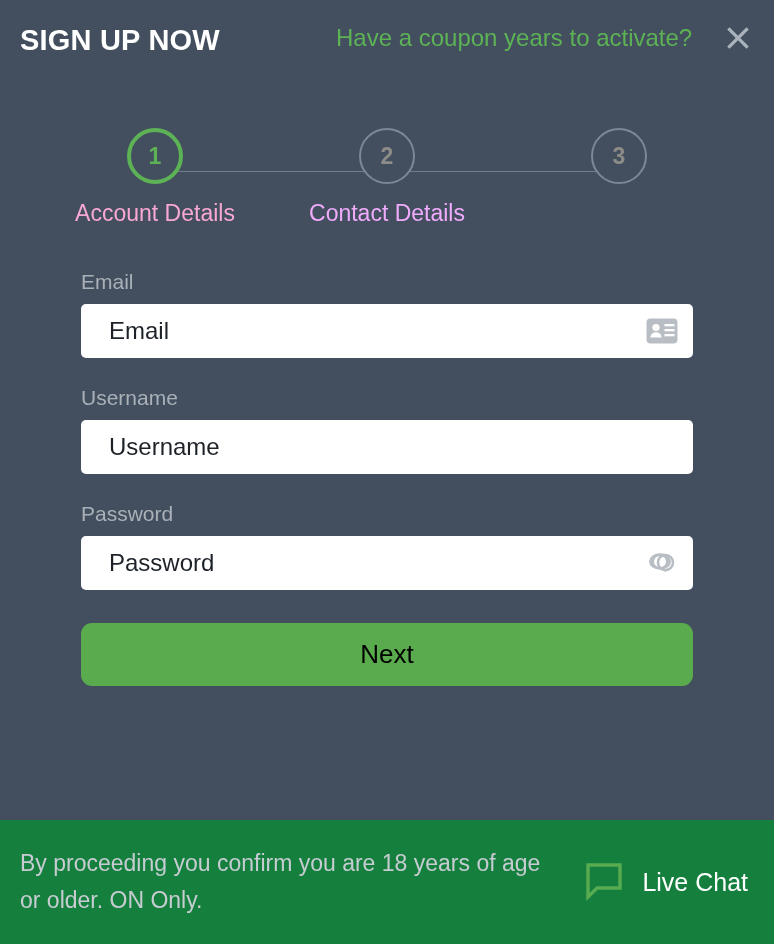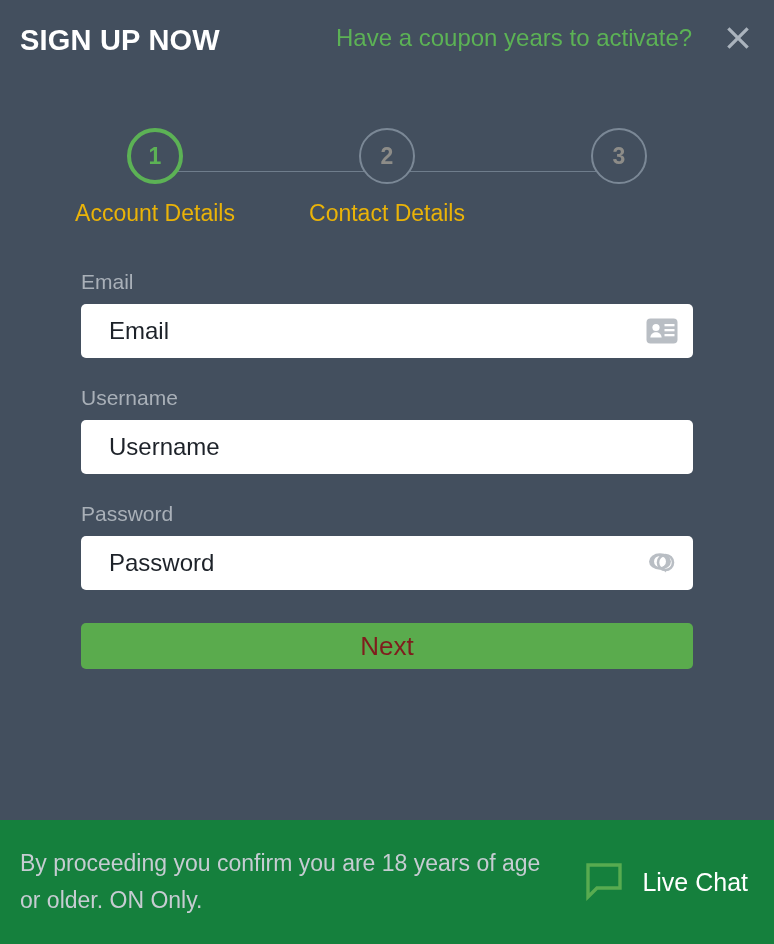--- a/index.html
+++ b/index.html
@@ -118,22 +118,22 @@
   .step.inactive .step-circle {
     border: 2px solid #7b8896;
     color: #8d8c88;
     font-weight: bold;
   }
   .step-label {
     margin-top: 16px;
     font-size: 23px;
     white-space: nowrap;
   }
-  .step.active .step-label { color: #eab308; }
-  .step.inactive .step-label { color: #eab308; }
+  .step.active .step-label { color: #f9a8d4; }
+  .step.inactive .step-label { color: #f0abfc; }
 
   
   .form {
     padding: 22px 81px 0 81px;
     flex: 1 1 auto;
     box-sizing: border-box;
   }
   .field { margin-bottom: 28px; }
   .field-label {
     display: block;
@@ -172,26 +172,26 @@
     display: flex;
     align-items: center;
     justify-content: center;
     cursor: pointer;
   }
   .field-icon svg { display: block; }
 
   .next-button {
     display: block;
     width: 100%;
-    height: 46px;
+    height: 63px;
     margin-top: 33px;
     background: #5aab4d;
     border: none;
-    border-radius: 5px;
-    color: #7f1d1d;
+    border-radius: 11px;
+    color: #000000;
     font-size: 26px;
     font-family: "Liberation Sans", sans-serif;
     cursor: pointer;
   }
 
   
   .footer {
     flex: 0 0 124px;
     height: 124px;
     background: #15803d;

